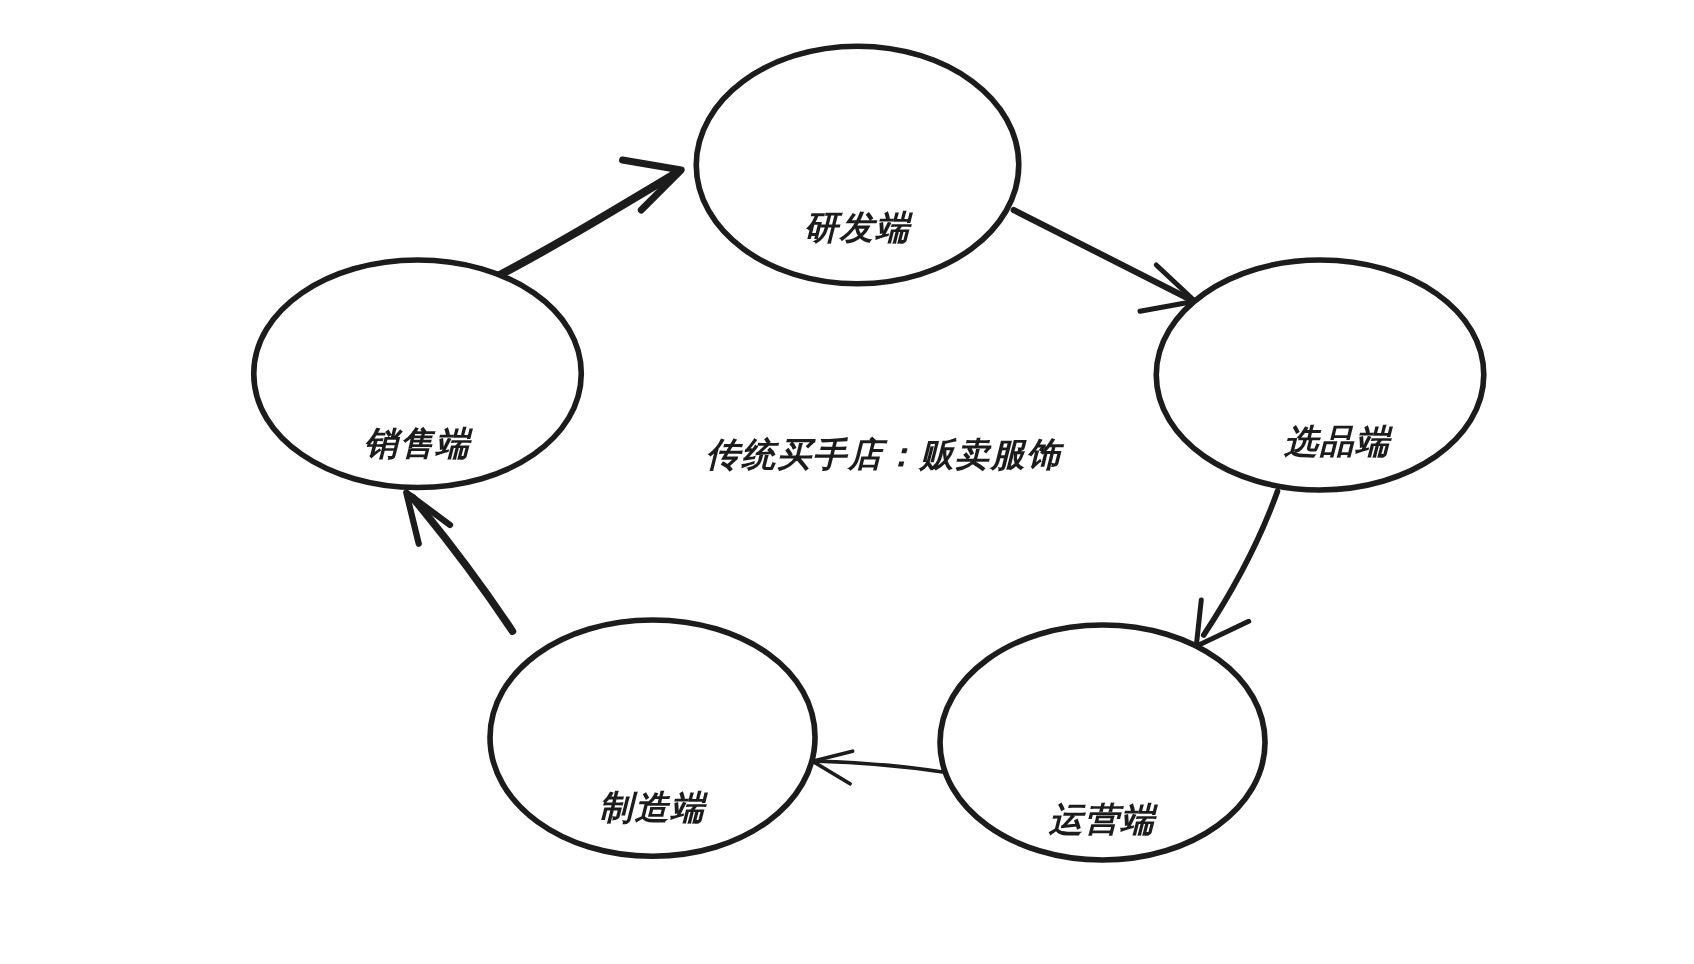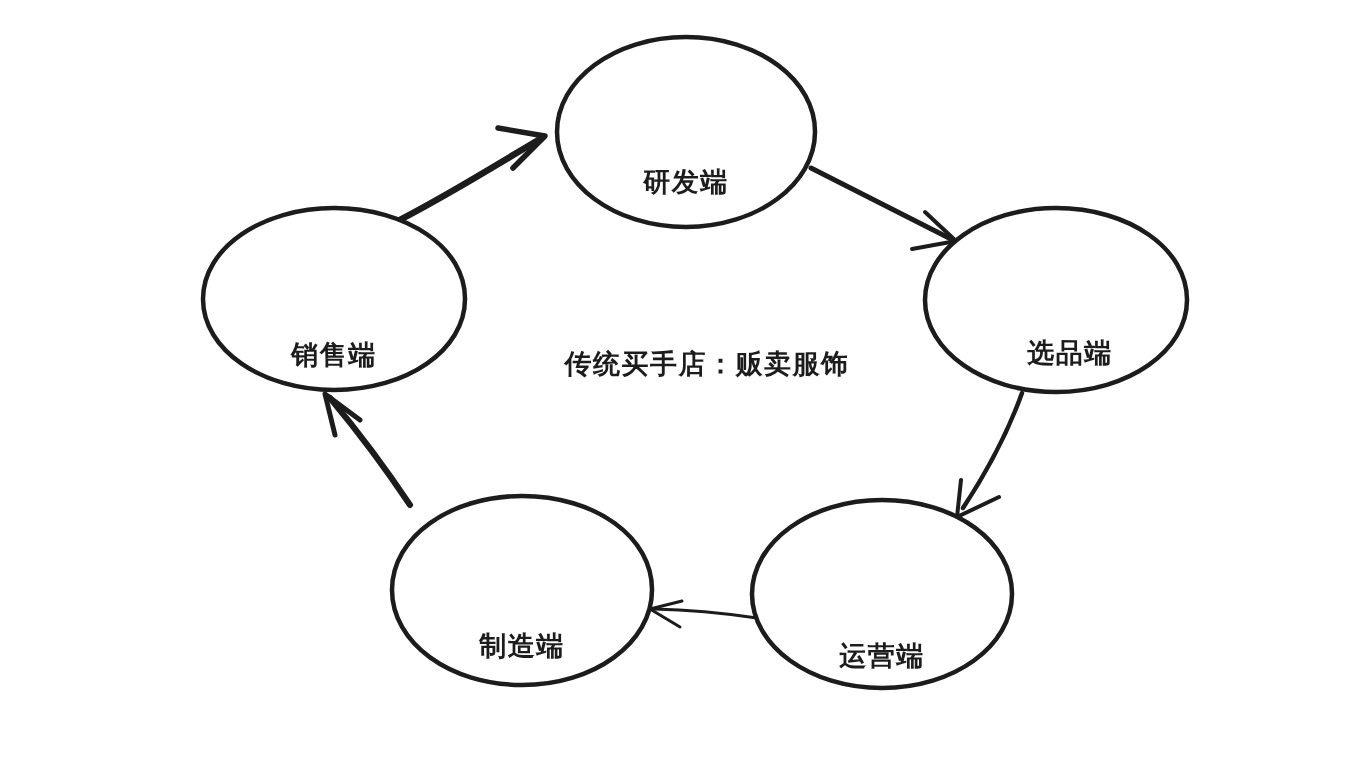--- a/index.html
+++ b/index.html
@@ -12,20 +12,21 @@
     width: 1355px;
     height: 771px;
     overflow: hidden;
     font-family: "DejaVu Sans", "Liberation Sans", sans-serif;
   }
   #canvas-root {
     position: relative;
     width: 1355px;
     height: 552px;
     background: #ffffff;
+    font-style: italic;
   }
   svg#diagram {
     display: block;
     width: 1355px;
     height: 771px;
   }
   .node-ellipse {
     fill: #ffffff;
     stroke: #1c1c1c;
     stroke-linecap: round;

